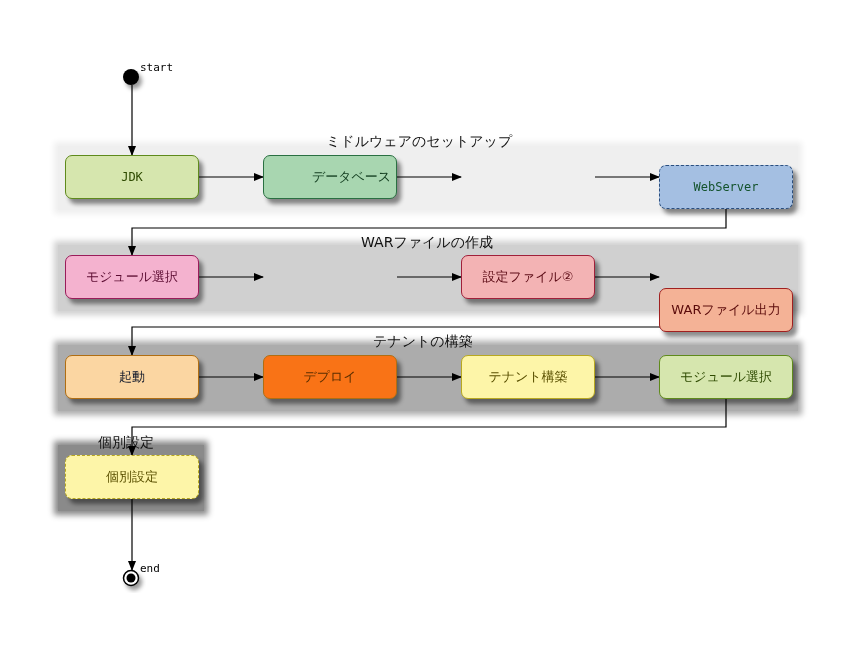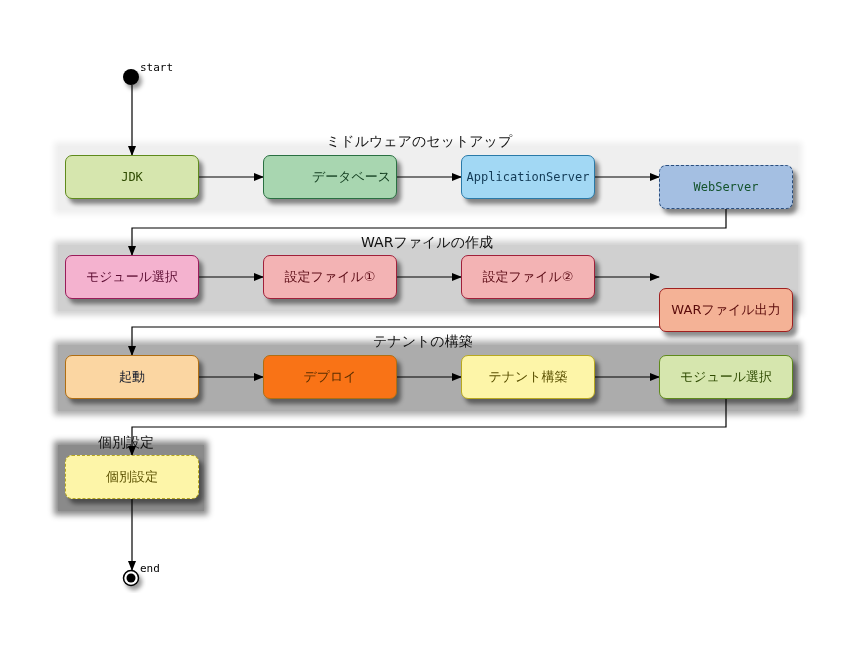--- a/index.html
+++ b/index.html
@@ -61,25 +61,23 @@
       <circle cx="131" cy="578" r="7.5" fill="#fff" stroke="#000" stroke-width="1.5"></circle>
       <circle cx="131" cy="578" r="4.5" fill="#000"></circle>
     </g>
   </svg>
 
   <div class="state-label" style="left:140px; top:61px;">start</div>
   <div class="state-label" style="left:140px; top:562px;">end</div>
 
   <div class="node mono" id="n-0-0" style="left: 65px; top: 155px; background: rgb(214, 230, 174); color: rgb(46, 74, 0); border: 1.5px solid rgb(95, 138, 28);">JDK</div>
   <div class="node" id="n-0-1" style="left: 263px; top: 155px; background: rgb(168, 214, 176); color: rgb(15, 58, 28); border: 1.5px solid rgb(42, 112, 66); padding-left: 43px;">データベース</div>
-  <div class="node mono" id="n-0-2" style="left: 461px; top: 155px; background: rgb(162, 216, 244); color: rgb(18, 58, 85); border: 1.5px solid rgb(42, 122, 168);">ApplicationServer</div>
   <div class="node mono" id="n-0-3" style="left: 659px; top: 165px; background: rgb(164, 191, 226); color: #14532d; border: 1.5px dashed rgb(42, 78, 126);">WebServer</div>
 
   <div class="node" id="n-1-0" style="left: 65px; top: 255px; background: rgb(244, 178, 207); color: rgb(90, 10, 48); border: 1.5px solid rgb(154, 28, 90);">モジュール選択</div>
-  <div class="node" id="n-1-1" style="left: 263px; top: 255px; background: rgb(243, 179, 180); color: rgb(90, 10, 20); border: 1.5px solid rgb(160, 32, 58);">設定ファイル①</div>
   <div class="node" id="n-1-2" style="left: 461px; top: 255px; background: rgb(243, 179, 180); color: rgb(90, 10, 20); border: 1.5px solid rgb(160, 32, 58);">設定ファイル②</div>
   <div class="node" id="n-1-3" style="left: 659px; top: 255px; background: rgb(244, 178, 150); color: rgb(90, 10, 10); border: 1.5px solid rgb(160, 32, 32); margin-top: 33px;">WARファイル出力</div>
 
   <div class="node" id="n-2-0" style="left: 65px; top: 355px; background: rgb(251, 214, 162); color: #0f172a; border: 1.5px solid rgb(176, 110, 18);">起動</div>
   <div class="node" id="n-2-1" style="left: 263px; top: 355px; background: #f97316; color: rgb(90, 46, 0); border: 1.5px solid rgb(176, 110, 18);">デプロイ</div>
   <div class="node" id="n-2-2" style="left: 461px; top: 355px; background: rgb(253, 245, 168); color: rgb(90, 80, 0); border: 1.5px solid rgb(184, 168, 32);">テナント構築</div>
   <div class="node" id="n-2-3" style="left: 659px; top: 355px; background: rgb(214, 230, 174); color: rgb(46, 74, 0); border: 1.5px solid rgb(95, 138, 28);">モジュール選択</div>
 
   <div class="node" id="n-3-0" style="left: 65px; top: 455px; background: rgb(253, 245, 168); color: rgb(90, 80, 0); border: 1.5px dashed rgb(184, 168, 32);">個別設定</div>
 </div>

